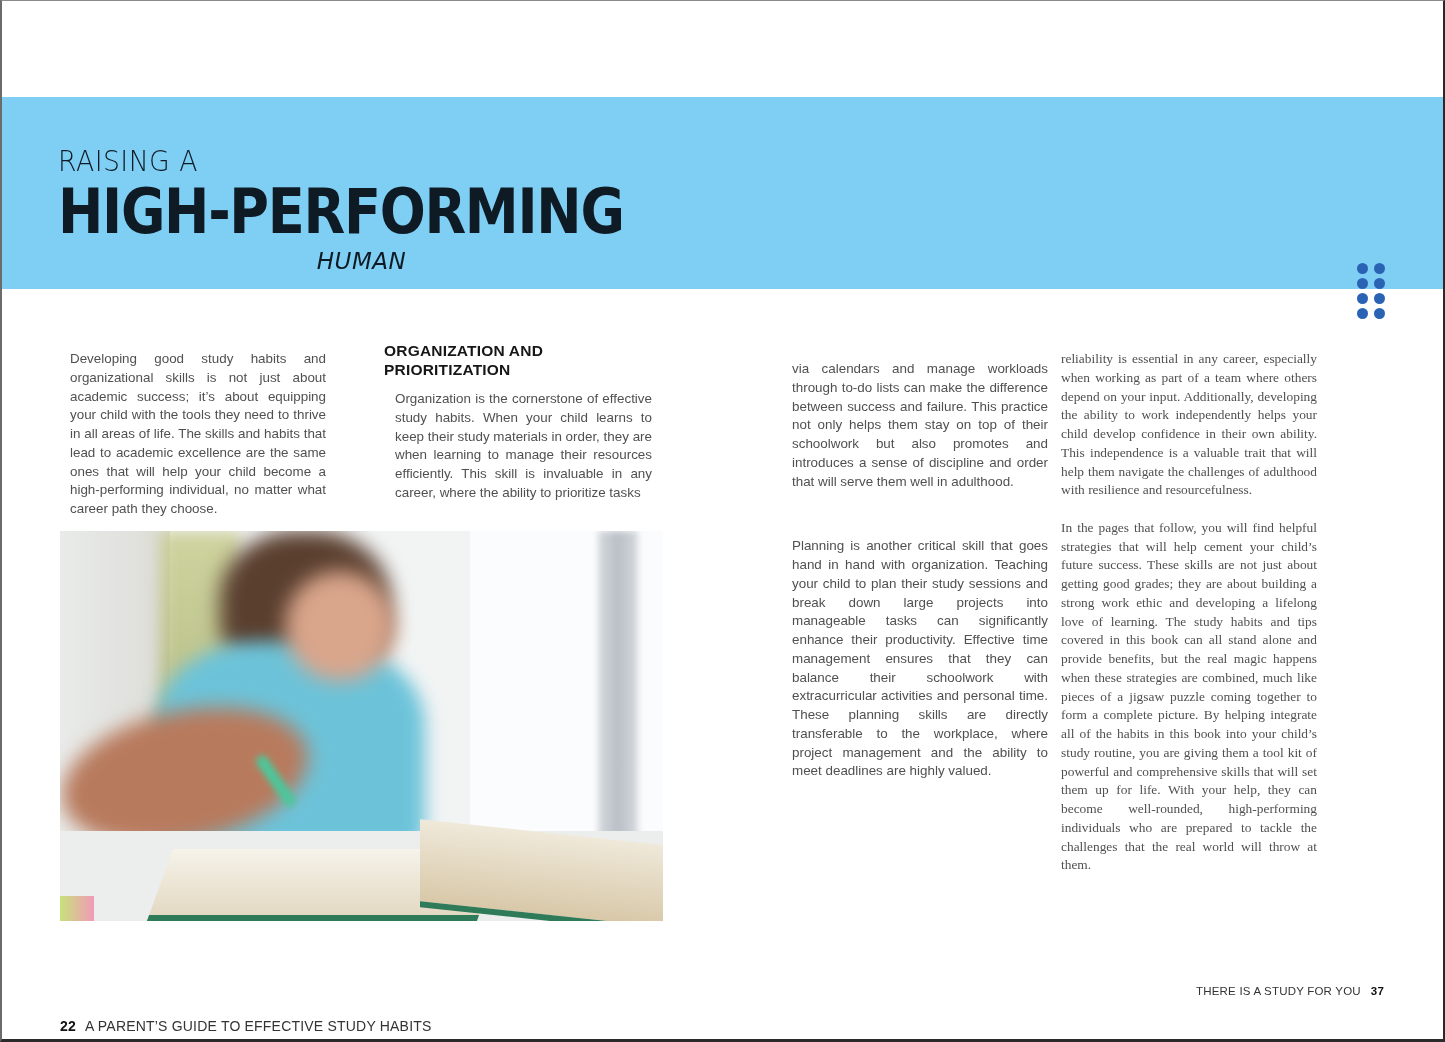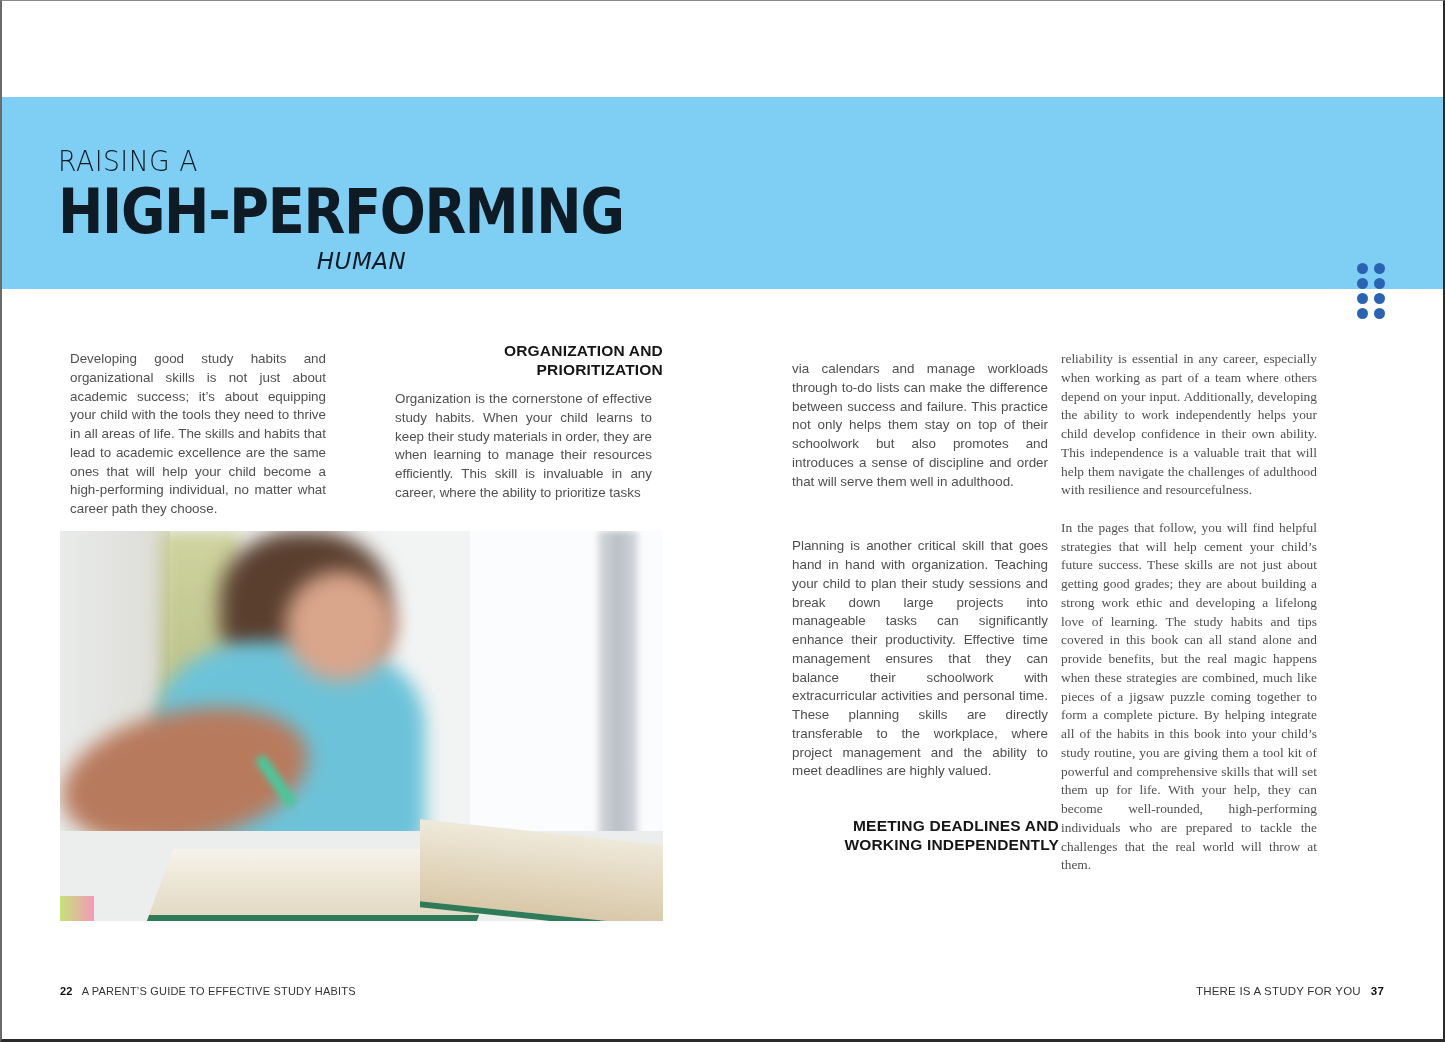--- a/index.html
+++ b/index.html
@@ -41,21 +41,21 @@
   .dots-icon { position: absolute; left: 1357px; top: 263px; width: 30px; height: 56px; }
   .dots-icon span {
     position: absolute; width: 11px; height: 11px; border-radius: 50%; background: #2a62b4;
   }
 
   .col { position: absolute; font-size: 13.4px; line-height: 18.75px; color: #505050; text-align: justify; }
   .col p { margin: 11px; }
   .col p + p { margin-top: 18.75px; }
   .col h2 {
     font-family: "Liberation Sans", sans-serif; font-weight: bold;
-    font-size: 15.5px; line-height: 19px; color: #161616; text-align: right;
+    font-size: 15.5px; line-height: 19px; color: #161616; text-align: left;
     letter-spacing: 0.2px; margin-bottom: 5px;
   }
   .col .gap { height: 24px; }
 
   .col1 { left: 59px; top: 339px; width: 278px; }
   .col2 { left: 384px; top: 341px; width: 279px; }
   .col3 { left: 781px; top: 349px; width: 278px; }
   .col4 { left: 1050px; top: 339px; width: 278px; font-family: Liberation Serif, serif; }
 
   .photo {
@@ -69,21 +69,21 @@
   .photo .hair { position: absolute; left: 160px; top: 0; width: 170px; height: 150px; border-radius: 45% 45% 40% 40%; background: #5a3f2f; filter: blur(10px); }
   .photo .face { position: absolute; left: 225px; top: 40px; width: 110px; height: 110px; border-radius: 50%; background: #d9a58b; filter: blur(10px); }
   .photo .shirt { position: absolute; left: 95px; top: 110px; width: 270px; height: 210px; border-radius: 40% 40% 10% 10%; background: #6cc3d9; filter: blur(9px); }
   .photo .arm { position: absolute; left: 0; top: 180px; width: 250px; height: 130px; border-radius: 50%; background: #b87a5d; filter: blur(10px); transform: rotate(-12deg); }
   .photo .pen { position: absolute; left: 210px; top: 220px; width: 12px; height: 60px; background: #4cc79b; border-radius: 6px; filter: blur(3px); transform: rotate(-35deg); }
   .photo .table { position: absolute; left: 0; top: 300px; width: 603px; height: 90px; background: #eceeed; }
   .photo .book-left { position: absolute; left: 100px; top: 318px; width: 330px; height: 72px; background: linear-gradient(180deg,#f6f3ea,#e3d9c3); transform: skewX(-20deg); border-bottom: 6px solid #2f7a58; }
   .photo .book-right { position: absolute; left: 360px; top: 302px; width: 260px; height: 88px; background: linear-gradient(180deg,#efe9da,#d8c8a8); transform: skewY(6deg); border-bottom: 6px solid #2f7a58; }
   .photo .sticky { position: absolute; left: 0; top: 365px; width: 34px; height: 25px; background: linear-gradient(90deg,#c6e27a,#f29ab8); }
 
-  .footer-left { position: absolute; left: 60px; top: 985px; font-size: 11px; color: #333; letter-spacing: 0.2px; white-space: nowrap; }
+  .footer-left { position: absolute; left: 60px; top: 1018px; font-size: 14px; color: #333; letter-spacing: 0.2px; white-space: nowrap; }
   .footer-right { position: absolute; right: 61px; top: 985px; font-size: 11.5px; color: #333; letter-spacing: 0.2px; white-space: nowrap; }
   .page-num { font-weight: bold; color: #111; }
   .footer-left .page-num { margin-right: 9px; }
   .footer-right .page-num { margin-left: 10px; }
 </style>
 </head>
 <body>
 
 <div class="page-frame"></div>
 
@@ -129,21 +129,20 @@
   <div class="book-left"></div>
   <div class="book-right"></div>
   <div class="sticky"></div>
 </div>
 
 <div class="col col3">
   <p>via calendars and manage workloads through to-do lists can make the difference between success and failure. This practice not only helps them stay on top of their schoolwork but also promotes and introduces a sense of discipline and order that will serve them well in adulthood.</p>
   <div class="gap"></div>
   <p>Planning is another critical skill that goes hand in hand with organization. Teaching your child to plan their study sessions and break down large projects into manageable tasks can significantly enhance their productivity. Effective time management ensures that they can balance their schoolwork with extracurricular activities and personal time. These planning skills are directly transferable to the workplace, where project management and the ability to meet deadlines are highly valued.</p>
   <div class="gap"></div>
-  <h2>MEETING DEADLINES AND WORKING INDEPENDENTLY</h2>
 </div>
 
 <div class="col col4">
   <p>reliability is essential in any career, especially when working as part of a team where others depend on your input. Additionally, developing the ability to work independently helps your child develop confidence in their own ability. This independence is a valuable trait that will help them navigate the challenges of adulthood with resilience and resourcefulness.</p>
   <p>In the pages that follow, you will find helpful strategies that will help cement your child’s future success. These skills are not just about getting good grades; they are about building a strong work ethic and developing a lifelong love of learning. The study habits and tips covered in this book can all stand alone and provide benefits, but the real magic happens when these strategies are combined, much like pieces of a jigsaw puzzle coming together to form a complete picture. By helping integrate all of the habits in this book into your child’s study routine, you are giving them a tool kit of powerful and comprehensive skills that will set them up for life. With your help, they can become well-rounded, high-performing individuals who are prepared to tackle the challenges that the real world will throw at them.</p>
 </div>
 
 <div class="footer-left">
   <span class="page-num">22</span><span>A PARENT’S GUIDE TO EFFECTIVE STUDY HABITS</span>
 </div>

